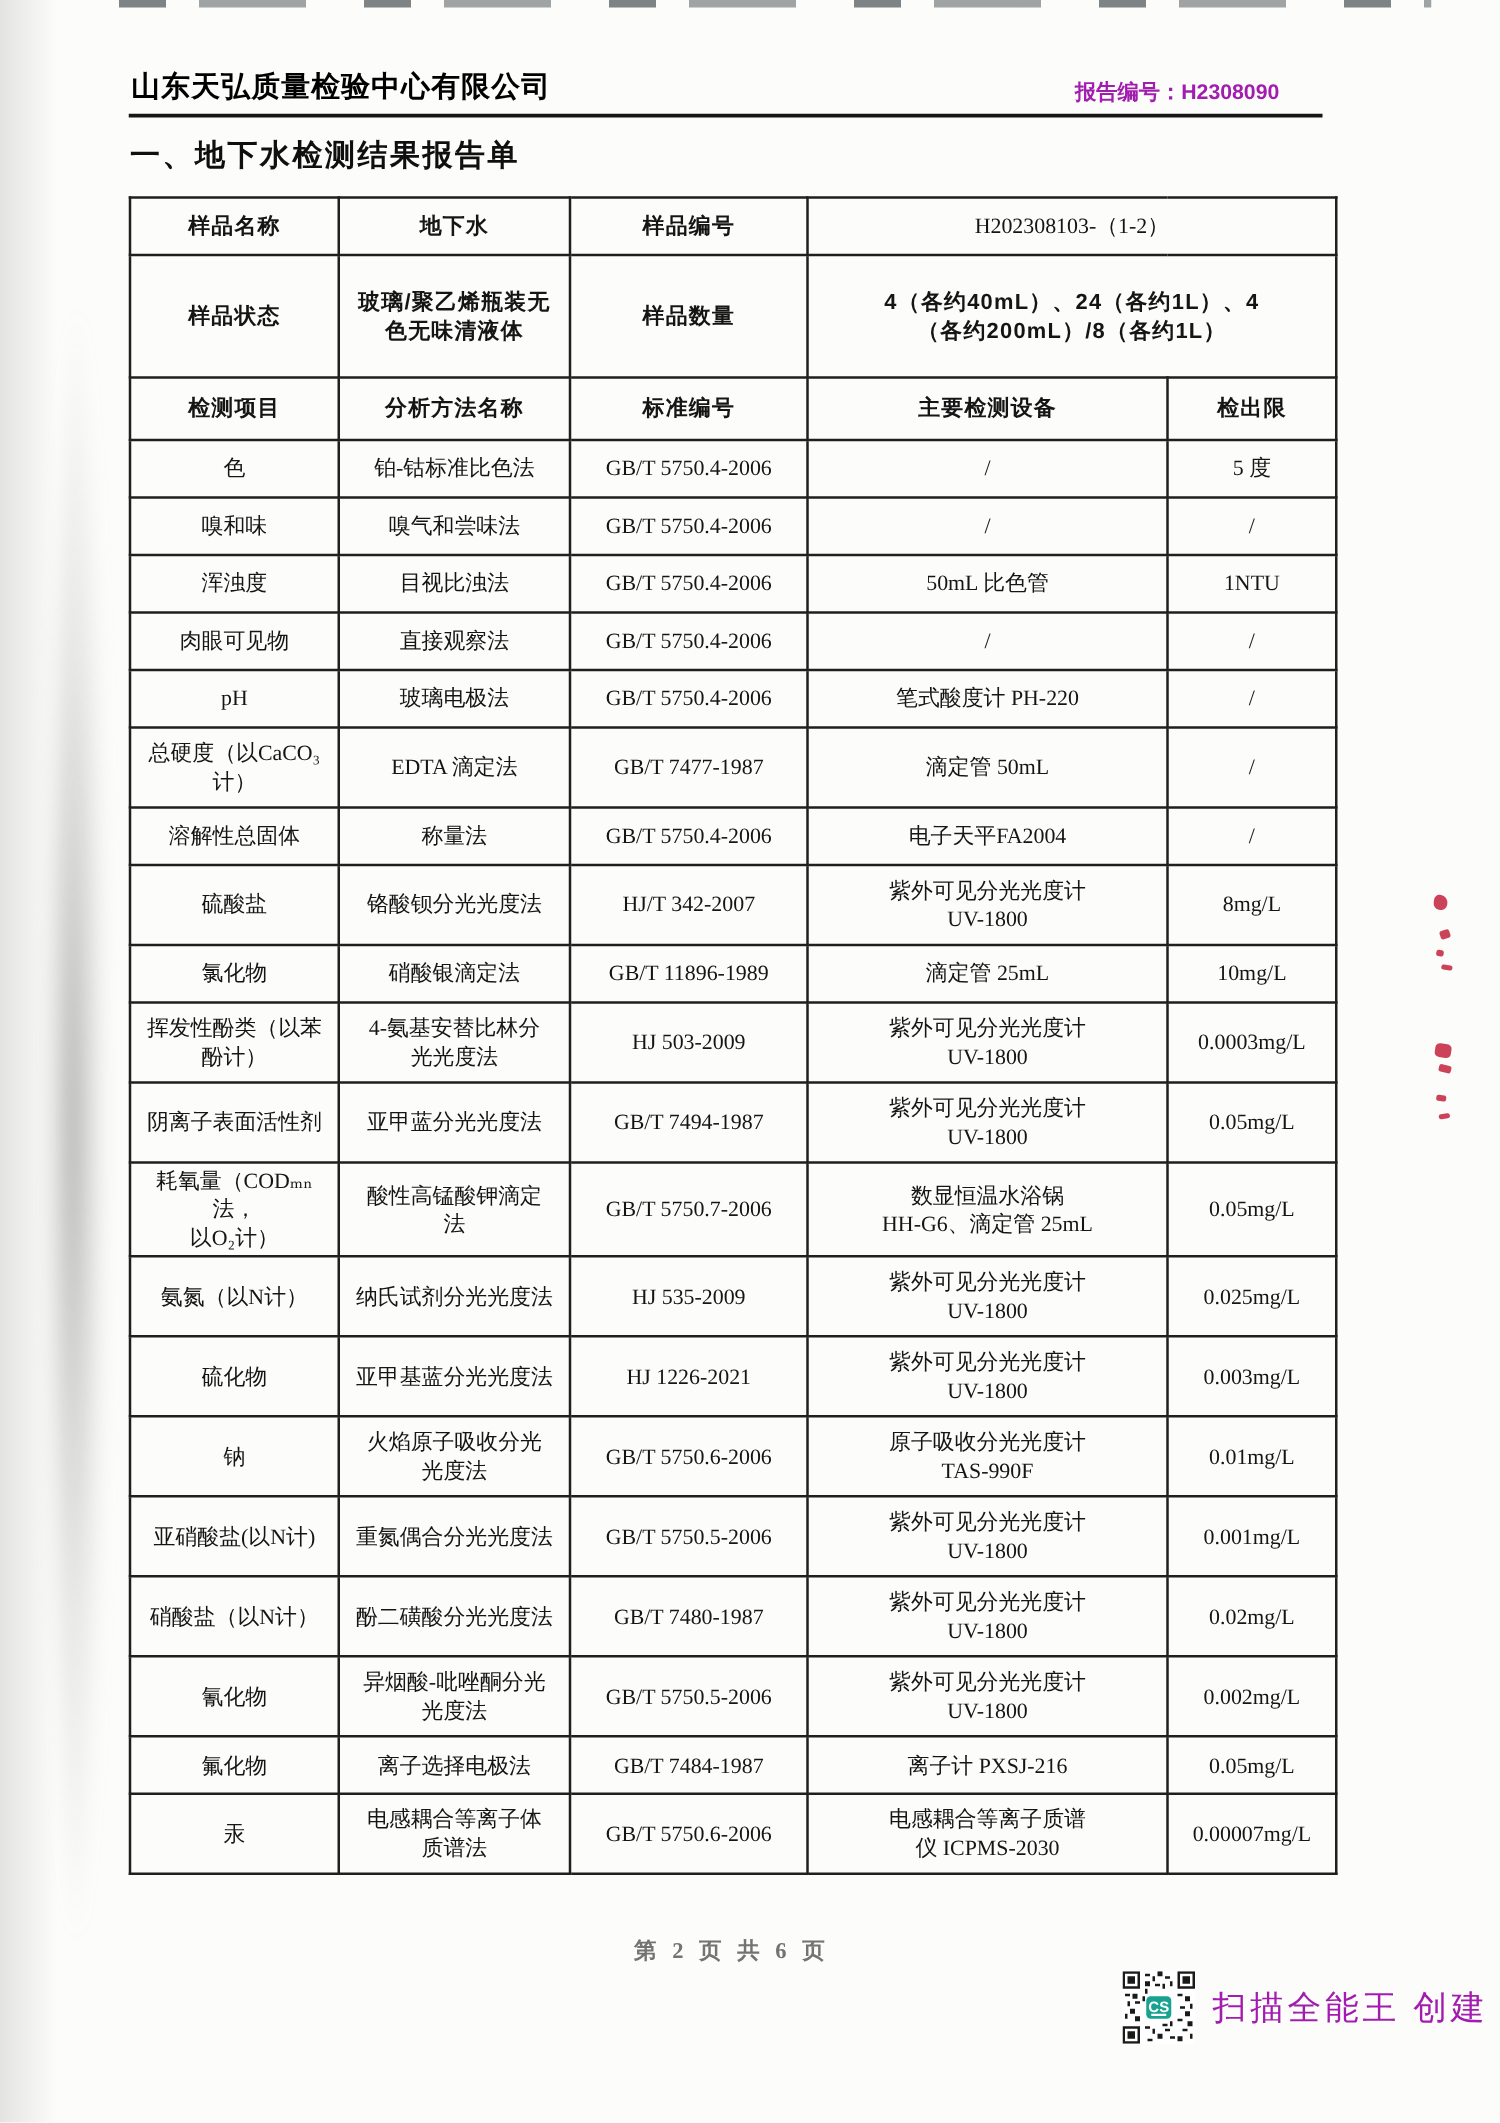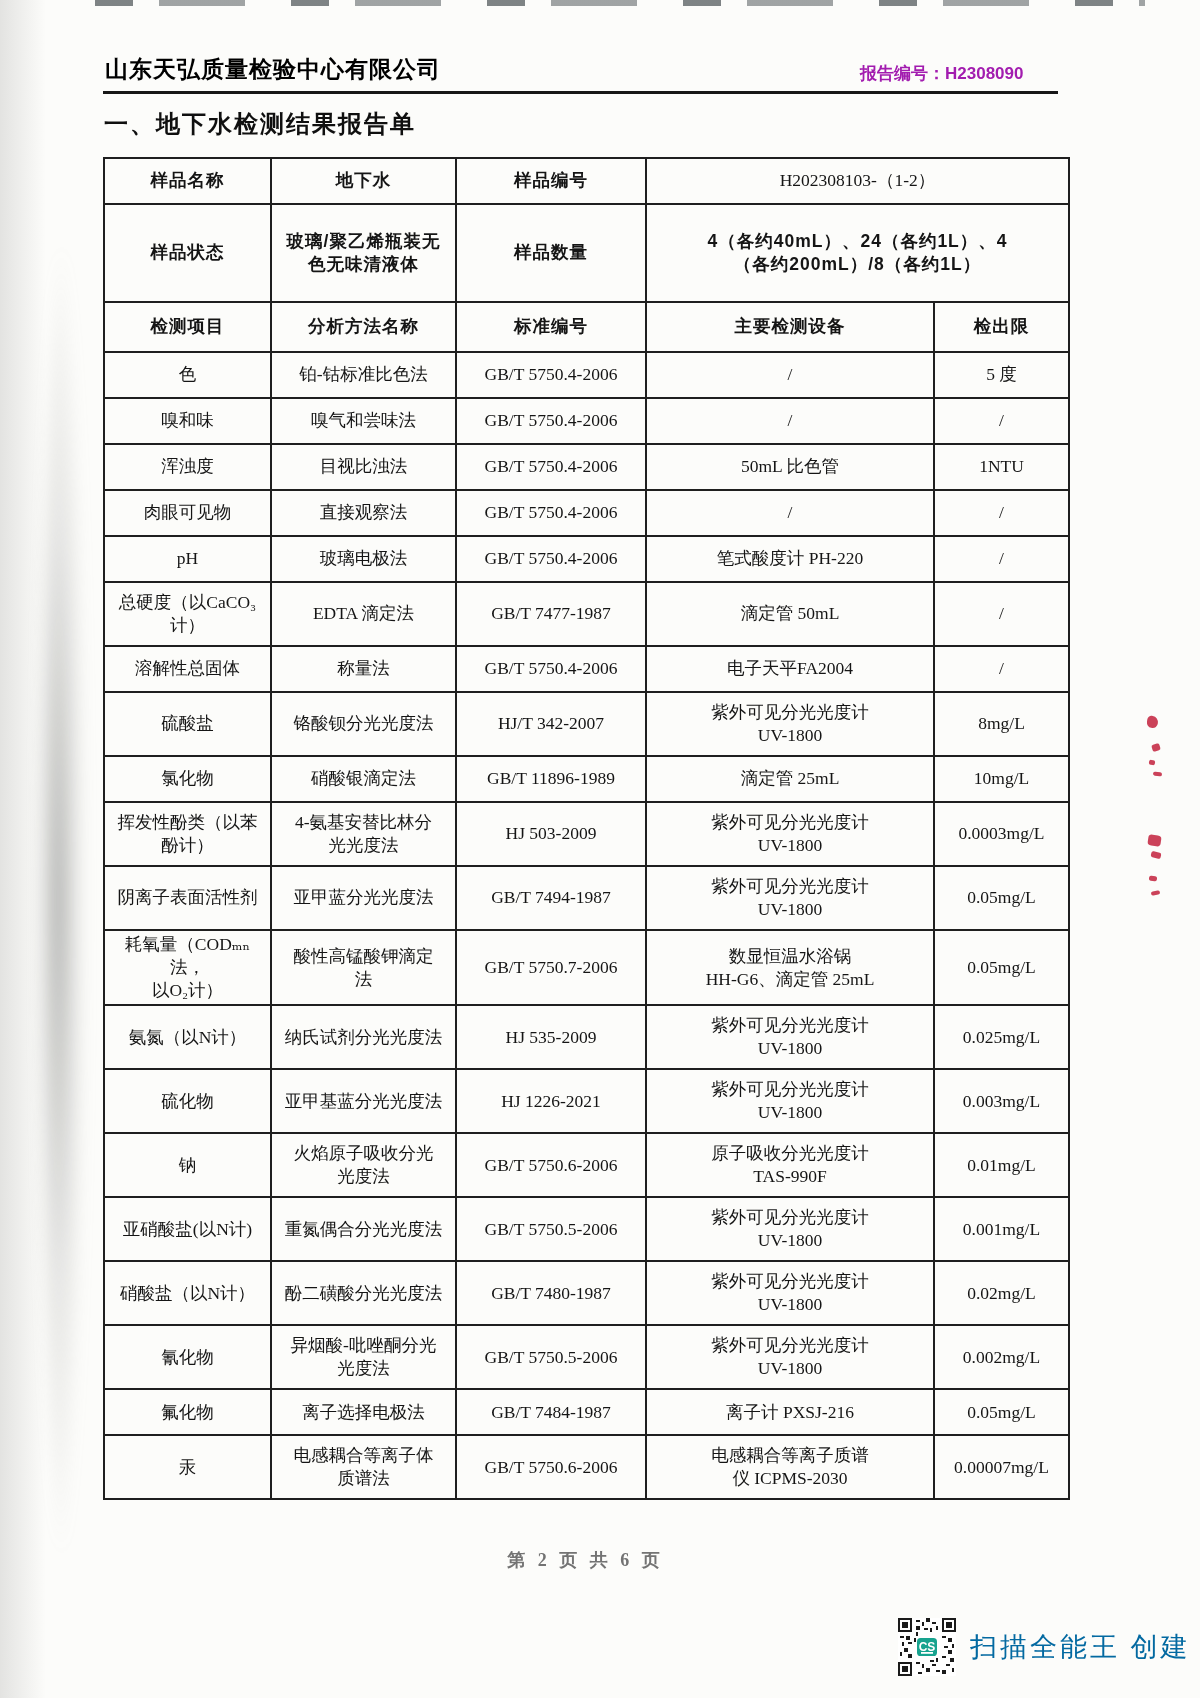--- a/index.html
+++ b/index.html
@@ -83,25 +83,25 @@
   tr.h46{height:46px;} tr.h50{height:50px;} tr.h78{height:98px;}
   tr.short{height:46px;} tr.tall{height:64px;}
 
   
   .page-footer{
     position:absolute;left:103px;top:1548px;width:965px;text-align:center;
     font-size:18px;font-weight:bold;letter-spacing:4px;color:#737373;
   }
 
   
-  .scanner-mark{position:absolute;left:898px;top:1618px;display:flex;align-items:center;}
+  .scanner-mark{position:absolute;left:898px;top:1577px;display:flex;align-items:center;}
   .scanner-caption{
     margin-left:14px;
     font-family:"Liberation Sans","DejaVu Sans",sans-serif;
-    font-size:27px;letter-spacing:3px;color:#0369a1;
+    font-size:27px;letter-spacing:3px;color:#a21caf;
   }
 </style>
 </head>
 <body>
 
 <div class="top-noise"></div>
 <div class="scan-edge"></div>
 <div class="scan-curl"></div>
 <div class="stamp-frag sf1"></div>
 <div class="stamp-frag sf2"></div>

